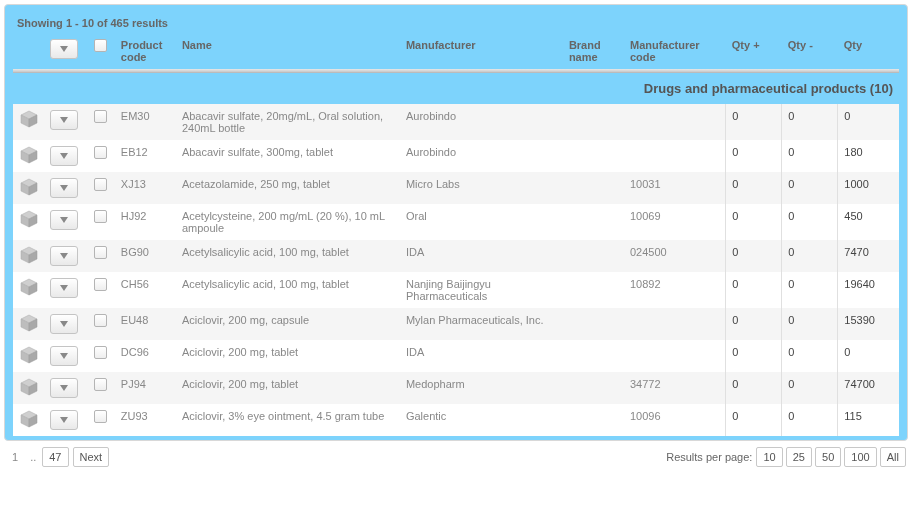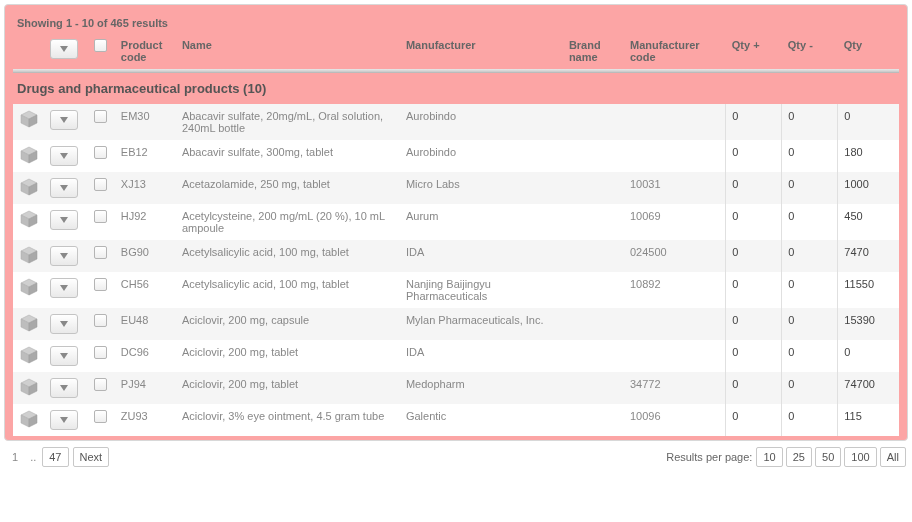--- a/index.html
+++ b/index.html
@@ -8,21 +8,21 @@
     font-family: Verdana, Geneva, sans-serif;
     font-size: 11px;
     background: #fff;
     color: #444;
     padding: 4px;
   }
   .panel {
     border: 1px solid #d8d8d8;
     border-radius: 4px;
     padding: 8px 8px 4px 8px;
-    background: #fca5a5;
+    background: #7dd3fc;
     overflow: hidden;
   }
   .results-line {
     font-weight: bold;
     color: #666;
     padding: 4px 4px 6px 4px;
   }
   table.grid {
     width: 100%;
     border-collapse: collapse;
@@ -51,20 +51,21 @@
     padding: 0;
     background: linear-gradient(#e8e8e8,#c8c8c8);
     height: 3px;
     border-bottom: 1px solid #bbb;
   }
   .group-row td {
     font-weight: bold;
     color: #555;
     padding: 8px 6px 8px 4px;
     font-size: 13px;
+    text-align: right;
   }
   .grid tbody.data tr td {
     padding: 6px;
     vertical-align: top;
     color: #888;
     font-size: 11px;
   }
   .grid tbody.data tr:nth-child(odd) td { background: #f5f5f5; }
   .grid tbody.data tr:nth-child(even) td { background: #fff; }
   .grid tbody.data tr td.num {
@@ -241,21 +242,21 @@
                 <path d="M18 5 L10 9 L10 17 L18 13 Z" fill="#a9a9a9" stroke="#999" stroke-width="0.5"></path>
               </svg></span></td>
           <td><span class="dd-btn">
               <svg viewBox="0 0 8 6">
                 <path d="M0 0 L8 0 L4 6 Z" fill="#888"></path>
               </svg>
             </span></td>
           <td><span class="chk"></span></td>
           <td>HJ92</td>
           <td>Acetylcysteine, 200 mg/mL (20 %), 10 mL ampoule</td>
-          <td>Aurum</td>
+          <td>Oral</td>
           <td></td>
           <td>10069</td>
           <td class="num">0</td>
           <td class="num">0</td>
           <td class="num">450</td>
         </tr>
         <tr>
           <td><span class="cube"><svg viewBox="0 0 20 18">
                 <path d="M10 1 L18 5 L10 9 L2 5 Z" fill="#cfcfcf" stroke="#aaa" stroke-width="0.5"></path>
                 <path d="M2 5 L10 9 L10 17 L2 13 Z" fill="#bdbdbd" stroke="#aaa" stroke-width="0.5"></path>
@@ -288,21 +289,21 @@
               </svg>
             </span></td>
           <td><span class="chk"></span></td>
           <td>CH56</td>
           <td>Acetylsalicylic acid, 100 mg, tablet</td>
           <td>Nanjing Baijingyu Pharmaceuticals</td>
           <td></td>
           <td>10892</td>
           <td class="num">0</td>
           <td class="num">0</td>
-          <td class="num">11550</td>
+          <td class="num">19640</td>
         </tr>
         <tr>
           <td><span class="cube"><svg viewBox="0 0 20 18">
                 <path d="M10 1 L18 5 L10 9 L2 5 Z" fill="#cfcfcf" stroke="#aaa" stroke-width="0.5"></path>
                 <path d="M2 5 L10 9 L10 17 L2 13 Z" fill="#bdbdbd" stroke="#aaa" stroke-width="0.5"></path>
                 <path d="M18 5 L10 9 L10 17 L18 13 Z" fill="#a9a9a9" stroke="#999" stroke-width="0.5"></path>
               </svg></span></td>
           <td><span class="dd-btn">
               <svg viewBox="0 0 8 6">
                 <path d="M0 0 L8 0 L4 6 Z" fill="#888"></path>

